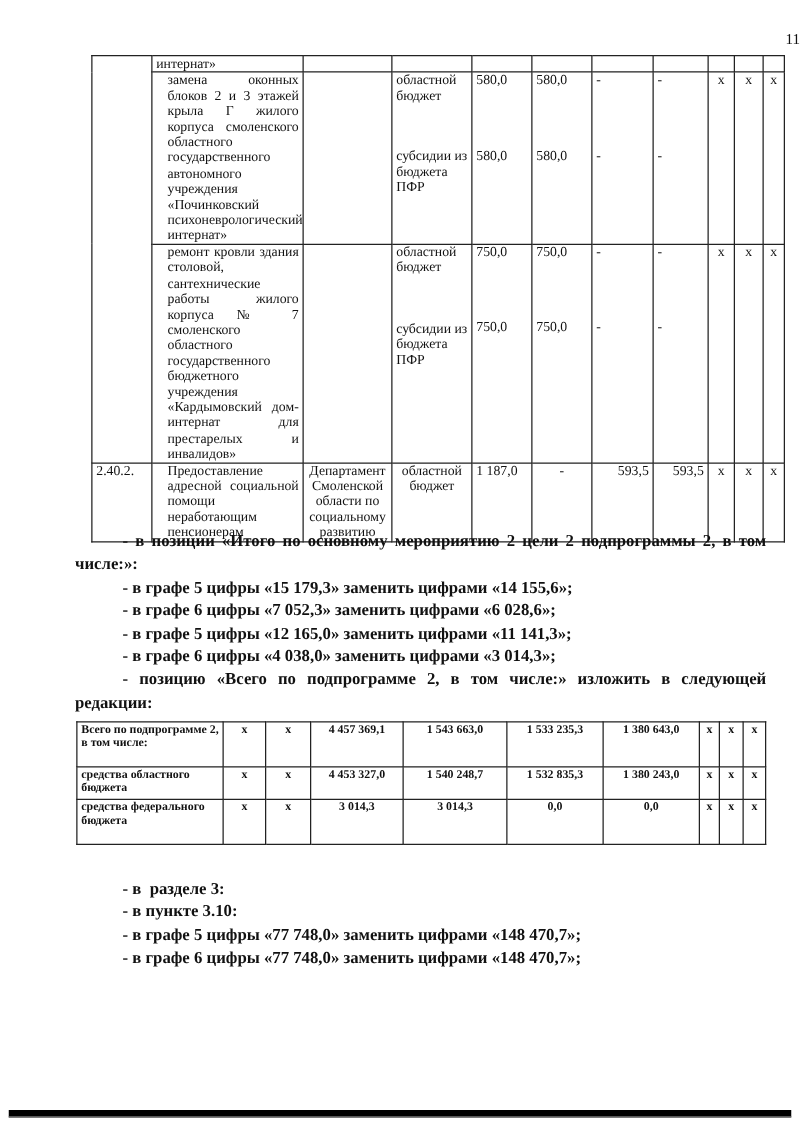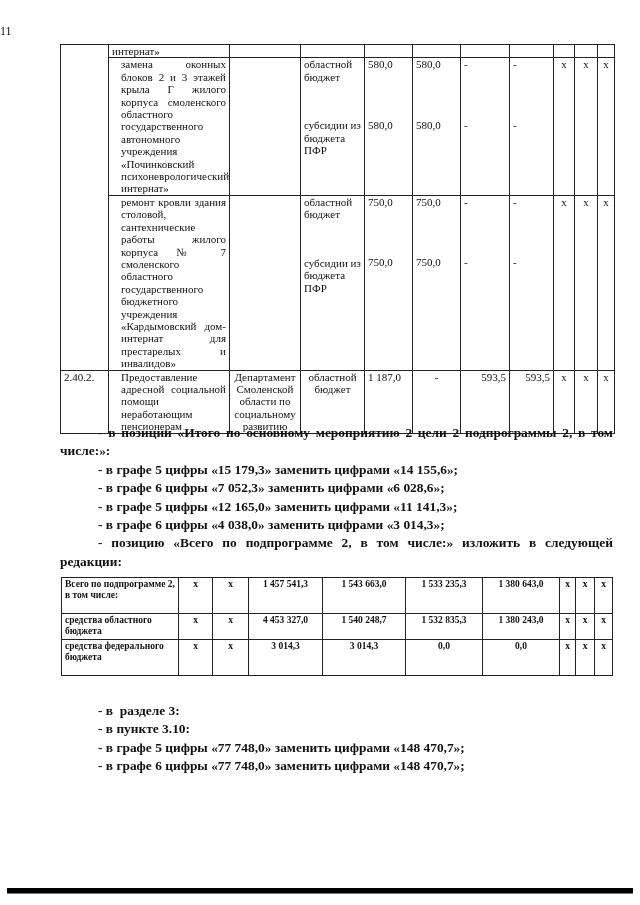--- a/index.html
+++ b/index.html
@@ -1,25 +1,25 @@
 <!DOCTYPE html>
 <html><head>
 <meta charset="utf-8">
 <style>
   html, body { margin: 0; padding: 0; background: #ffffff; }
   body {
     width: 640px; height: 905px; position: relative; overflow: hidden;
     font-family: "Liberation Serif", "DejaVu Serif", serif; color: #111;
   }
-  .page-num { position: absolute; left: 0; width: 640px; top: 24px; text-align: left; font-size: 12px; }
+  .page-num { position: absolute; left: 0; width: 640px; top: 24px; text-align: right; font-size: 12px; }
 
   table { border-collapse: collapse; position: absolute; table-layout: fixed; }
   td { border: 1px solid #222; vertical-align: top; padding: 0 3px; font-size: 11px; line-height: 12.4px; }
 
-  #t1 { left: 60px; top: 44px; width: 554px; border-radius: 19px; }
+  #t1 { left: 73px; top: 44px; width: 554px; border-radius: 19px; }
   #t1 td.just { text-align: justify; padding-left: 12px; }
   #t1 td.ctr { text-align: center; }
   #t1 .gap { height: 36px; }
   #t1 .gap2 { height: 36px; }
 
   #t2 { left: 61px; top: 577px; width: 551px; }
   #t2 td { font-weight: bold; font-size: 9.5px; line-height: 11.4px; padding: 1px 3px; }
   #t2 td.c { text-align: center; }
 
   .para { position: absolute; left: 60px; width: 553px; font-size: 13.4px; line-height: 18.4px; font-weight: bold; }
@@ -166,21 +166,21 @@
       <col style="width:77px">
       <col style="width:16px">
     <col style="width:19px">
       <col style="width:18px">
   </colgroup>
   <tbody>
       <tr style="height:36px">
     <td>Всего по подпрограмме 2, в том числе:</td>
     <td class="c">x</td>
     <td class="c">x</td>
-    <td class="c">1 457 541,3</td>
+    <td class="c">4 457 369,1</td>
     <td class="c">1 543 663,0</td>
     <td class="c">1 533 235,3</td>
     <td class="c">1 380 643,0</td>
     <td class="c">x</td>
     <td class="c">x</td>
     <td class="c">x</td>
   </tr>
   <tr style="height:24px">
     <td>средства областного бюджета</td>
     <td class="c">x</td>

